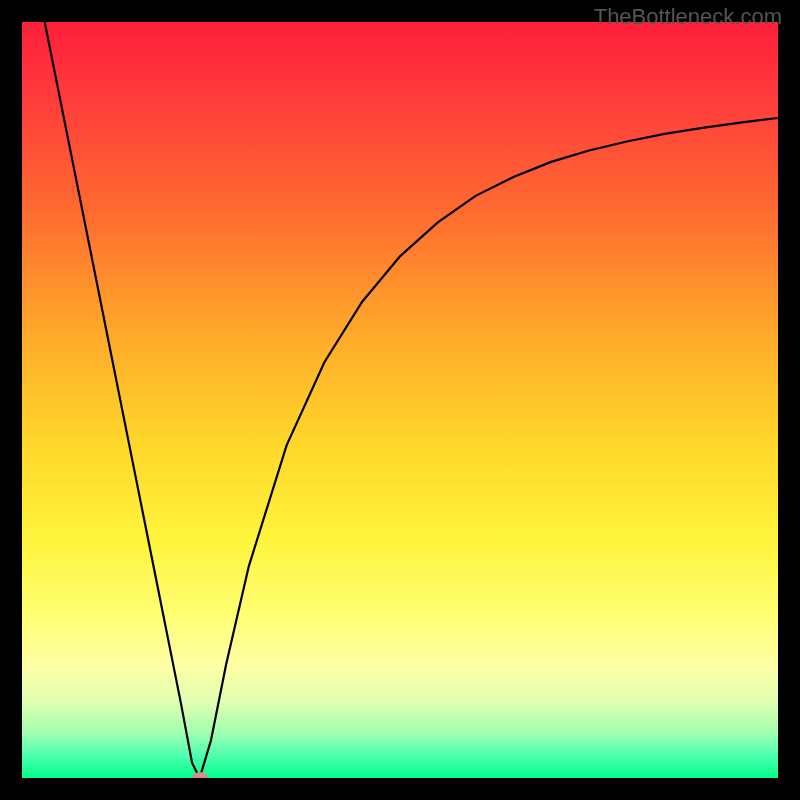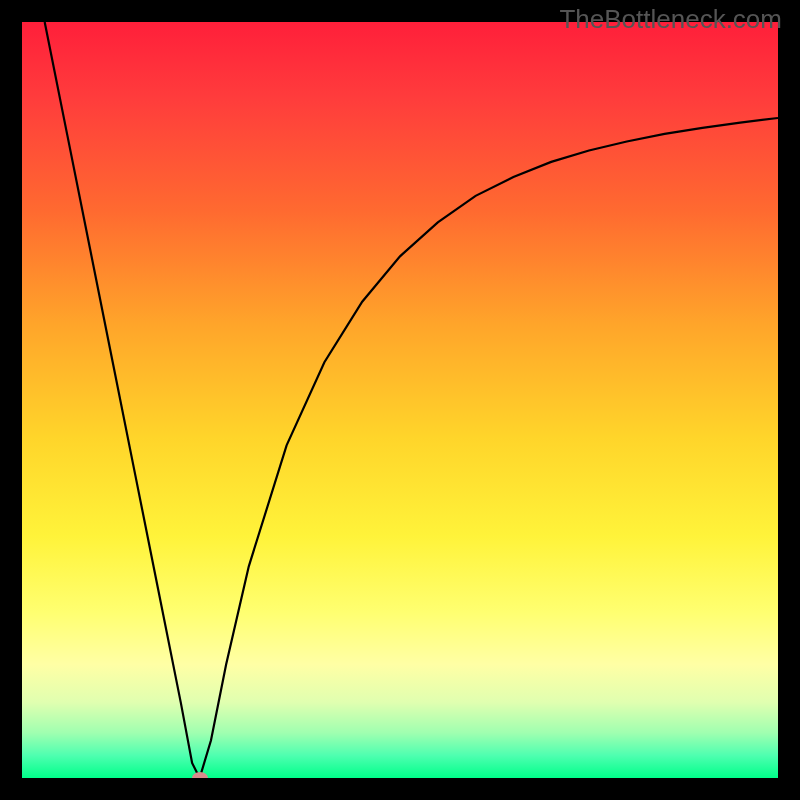--- a/index.html
+++ b/index.html
@@ -9,21 +9,21 @@
     height: 800px;
     background: #000;
     position: relative;
     font-family: Arial, sans-serif;
   }
   .watermark {
     position: absolute;
     top: 4px;
     right: 18px;
     color: #555;
-    font-size: 26px;
+    font-size: 22px;
     font-weight: 400;
     z-index: 10;
   }
   .plot-area {
     position: absolute;
     left: 22px;
     top: 22px;
     width: 756px;
     height: 756px;
     overflow: hidden;

